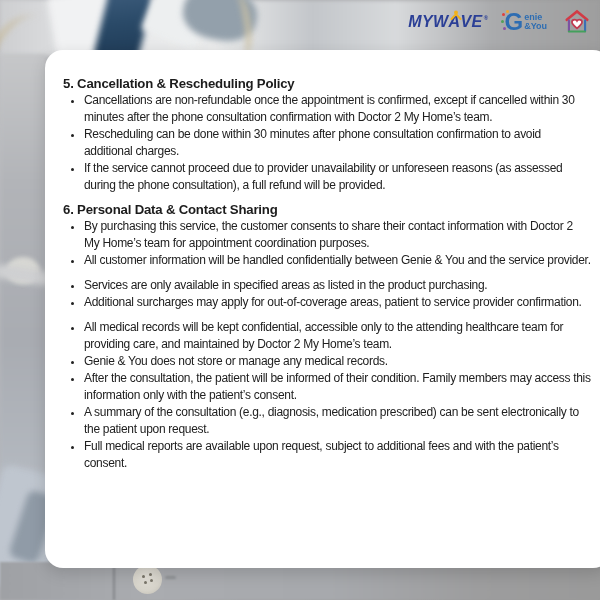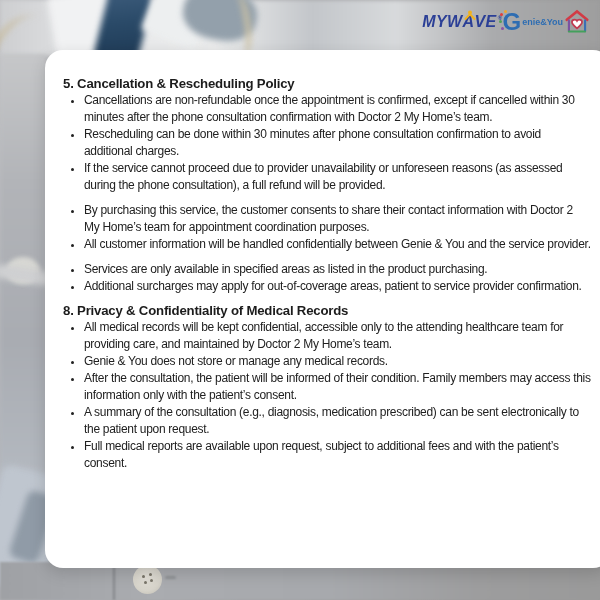--- a/index.html
+++ b/index.html
@@ -36,34 +36,34 @@
   .seam{left:113px;top:564px;width:2px;height:36px;background:#85878b;filter:blur(1px);}
   .coat-button{
     left:133px;top:565px;width:29px;height:29px;border-radius:50%;
     background:radial-gradient(circle at 45% 40%,#e3e0d8 0%,#d6d3ca 60%,#bdbab0 100%);filter:blur(0.5px);
   }
   .hole{position:absolute;width:3px;height:3px;border-radius:50%;background:#79756a;}
   .hole1{left:9px;top:10px}.hole2{left:16px;top:8px}.hole3{left:11px;top:16px}.hole4{left:17px;top:14px}
   .dash{left:165px;top:576px;width:11px;height:3px;background:#8f9195;border-radius:2px;filter:blur(1px);}
 
   
-  .header-logos{position:absolute;top:8px;right:9px;display:flex;align-items:center;gap:0;z-index:5;}
+  .header-logos{position:absolute;top:8px;right:9px;display:flex;align-items:center;gap:16px;z-index:5;}
   .logo-mywave{display:flex;align-items:baseline;font-style:italic;font-weight:bold;
       font-size:16px;letter-spacing:0.4px;color:#2b3f96;position:relative;}
   .a-wrap{position:relative;display:inline-block;}
   .person-icon{position:absolute;left:1px;top:-7px;}
   .reg-mark{font-size:6px;font-style:normal;margin-left:1px;transform:translateY(-7px);color:#2b3f96;}
   .logo-genie{display:flex;align-items:center;position:relative;}
   .genie-g{font-size:24px;font-weight:bold;color:#2e6db2;line-height:22px;}
   .genie-dot{position:absolute;width:3px;height:3px;border-radius:50%;}
   .gd1{left:-2px;top:2px;background:#e2403a;}
   .gd2{left:2px;top:-1px;background:#f0a72e;}
   .gd3{left:-3px;top:9px;background:#53a058;}
   .gd4{left:-1px;top:16px;background:#8b53a4;}
-  .genie-stack{display:flex;flex-direction:row;font-size:9px;line-height:9px;font-weight:bold;color:#2e6db2;margin-left:1px;}
+  .genie-stack{display:flex;flex-direction:column;font-size:9px;line-height:9px;font-weight:bold;color:#2e6db2;margin-left:1px;}
   .logo-house{width:28px;height:28px;}
 
   
   .card{
     position:absolute;left:45px;top:50px;width:566px;height:518px;
     background:#ffffff;border-radius:18px;z-index:3;
     box-shadow:0 5px 16px rgba(0,0,0,0.15);
     box-sizing:border-box;
     padding:26px 20px 0 18px;
     color:#212121;
@@ -142,35 +142,35 @@
   <div class="section">
     <h3 class="section-title">5. Cancellation &amp; Rescheduling Policy</h3>
     <ul>
           <li>Cancellations are non-refundable once the appointment is confirmed, except if cancelled within 30 minutes after the phone consultation confirmation with Doctor 2 My Home’s team.</li>
           <li>Rescheduling can be done within 30 minutes after phone consultation confirmation to avoid additional charges.</li>
           <li>If the service cannot proceed due to provider unavailability or unforeseen reasons (as assessed during the phone consultation), a full refund will be provided.</li>
         </ul>
   </div>
 
   <div class="section">
+    <h3 class="section-title">6. Personal Data &amp; Contact Sharing</h3>
     <ul>
           <li>By purchasing this service, the customer consents to share their contact information with Doctor 2 My Home’s team for appointment coordination purposes.</li>
           <li>All customer information will be handled confidentially between Genie &amp; You and the service provider.</li>
         </ul>
   </div>
 
   <div class="section">
     <ul>
           <li>Services are only available in specified areas as listed in the product purchasing.</li>
           <li>Additional surcharges may apply for out-of-coverage areas, patient to service provider confirmation.</li>
         </ul>
   </div>
 
   <div class="section">
-    <h3 class="section-title">8. Privacy &amp; Confidentiality of Medical Records</h3>
     <ul>
           <li>All medical records will be kept confidential, accessible only to the attending healthcare team for providing care, and maintained by Doctor 2 My Home’s team.</li>
           <li>Genie &amp; You does not store or manage any medical records.</li>
           <li>After the consultation, the patient will be informed of their condition. Family members may access this information only with the patient’s consent.</li>
           <li>A summary of the consultation (e.g., diagnosis, medication prescribed) can be sent electronically to the patient upon request.</li>
           <li>Full medical reports are available upon request, subject to additional fees and with the patient’s consent.</li>
         </ul>
   </div>
 </div>
 </div>

